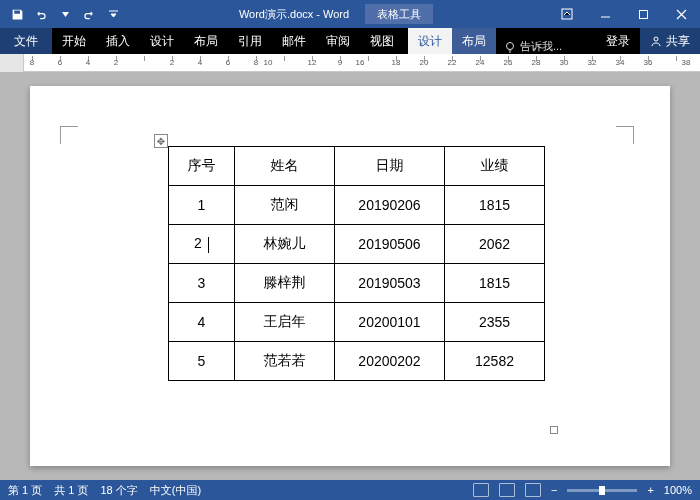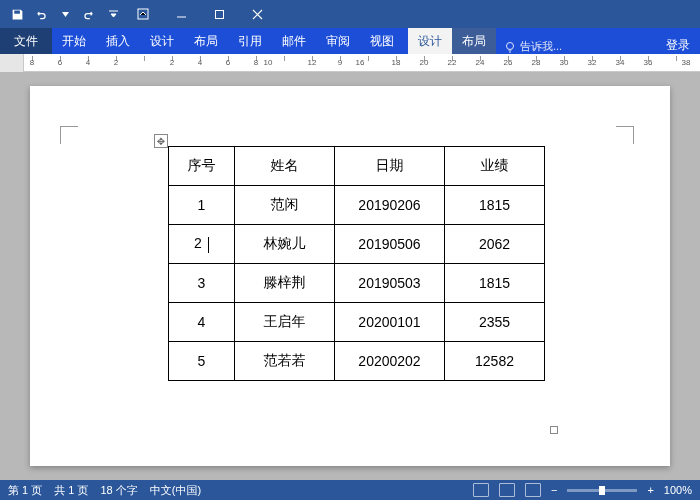--- a/index.html
+++ b/index.html
@@ -5,21 +5,21 @@
 *{box-sizing:border-box;margin:0;padding:0;font-family:"Microsoft YaHei","Segoe UI",sans-serif}
 body{width:700px;height:500px;overflow:hidden;background:#e6e6e6;position:relative}
 .titlebar{height:28px;background:#2b579a;display:flex;align-items:center;color:#fff;font-size:11px}
 .qat{display:flex;align-items:center;gap:2px;padding-left:6px}
 .qat-btn{width:22px;height:22px;display:flex;align-items:center;justify-content:center;border-radius:2px}
 .titlecenter{flex:1;text-align:center;display:flex;justify-content:center;align-items:center;gap:16px}
 .docname{color:#fff}
 .contextual{background:#4f6eaa;padding:3px 12px;color:#fff;font-size:11px;height:20px;display:flex;align-items:center}
 .winctrl{display:flex}
 .winbtn{width:38px;height:28px;display:flex;align-items:center;justify-content:center}
-.ribbon{height:26px;background:#1d4ed8;display:flex;align-items:flex-end;color:#fff;font-size:12px}
+.ribbon{height:26px;background:#000000;display:flex;align-items:flex-end;color:#fff;font-size:12px}
 .filetab{background:#1e3f73;padding:5px 14px;height:26px;display:flex;align-items:center}
 .rtab{padding:5px 10px;height:26px;display:flex;align-items:center;cursor:pointer}
 .rtab.active{background:#f3f3f3;color:#2b579a}
 .ctx-group{display:flex;margin-left:4px}
 .ctx-group .rtab{background:#3d5d99}
 .ctx-group .rtab.active{background:#f3f3f3;color:#2b579a}
 .tell{margin-left:8px;display:flex;align-items:center;font-size:11px;opacity:.85;gap:4px}
 .signgrp{margin-left:auto;display:flex;align-items:center;font-size:12px}
 .signin{padding:0 10px}
 .share{background:#1e3f73;padding:5px 10px;display:flex;align-items:center;gap:4px;height:26px}
@@ -72,20 +72,24 @@
         <svg width="14" height="13" viewBox="0 0 16 16">
           <path fill="none" stroke="#fff" stroke-width="1.5" d="M12 7H6a3 3 0 0 0 0 6h3M12 7l-2-2M12 7l-2 2"></path>
         </svg>
       </div>
     <div class="qat-btn">
         <svg width="9" height="9">
           <path stroke="#fff" d="M0 1h9M2 4h5l-2.5 3z" fill="#fff"></path>
         </svg>
       </div>
   </div>
+  <div class="titlecenter">
+    <span class="docname">Word演示.docx - Word</span>
+    <span class="contextual">表格工具</span>
+  </div>
   <div class="winctrl">
     <div class="winbtn">
         <svg width="12" height="12">
           <rect x="1" y="1" width="10" height="10" fill="none" stroke="#fff"></rect>
           <path stroke="#fff" d="M3 7l3-3 3 3"></path>
         </svg>
       </div>
     <div class="winbtn">
         <svg width="11" height="11">
           <path stroke="#fff" d="M1 8h9"></path>
@@ -120,20 +124,27 @@
   </div>
   <div class="tell">
     <svg width="12" height="12">
         <circle cx="6" cy="5" r="3.5" fill="none" stroke="#fff"></circle>
         <path stroke="#fff" d="M4.5 9h3M5 11h2"></path>
       </svg>
     <span>告诉我...</span>
   </div>
   <div class="signgrp">
     <div class="signin">登录</div>
+    <div class="share">
+      <svg width="12" height="12">
+          <circle cx="6" cy="4" r="2" fill="none" stroke="#fff"></circle>
+          <path fill="none" stroke="#fff" d="M2 11c0-2 2-3 4-3s4 1 4 3"></path>
+        </svg>
+      <span>共享</span>
+    </div>
   </div>
 </div>
 
 <div class="ruler">
   <div class="rulvert"></div>
   <div class="rulhz">
     <div class="ticks" id="ruler-ticks">
         <div class="tick" style="left: 8px;"></div>
         <div class="ticklbl" style="left: 8px;">8</div>
         <div class="tick" style="left: 36px;"></div>

